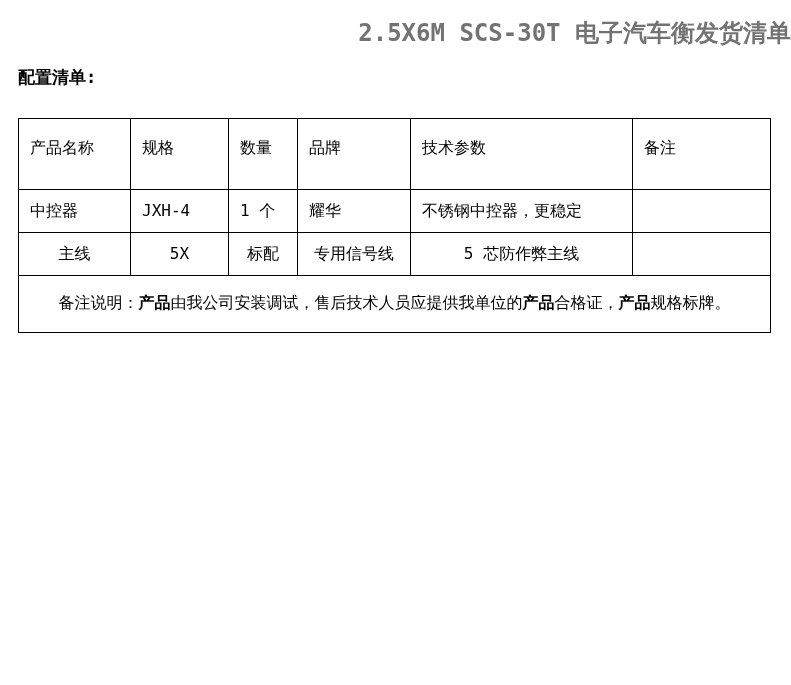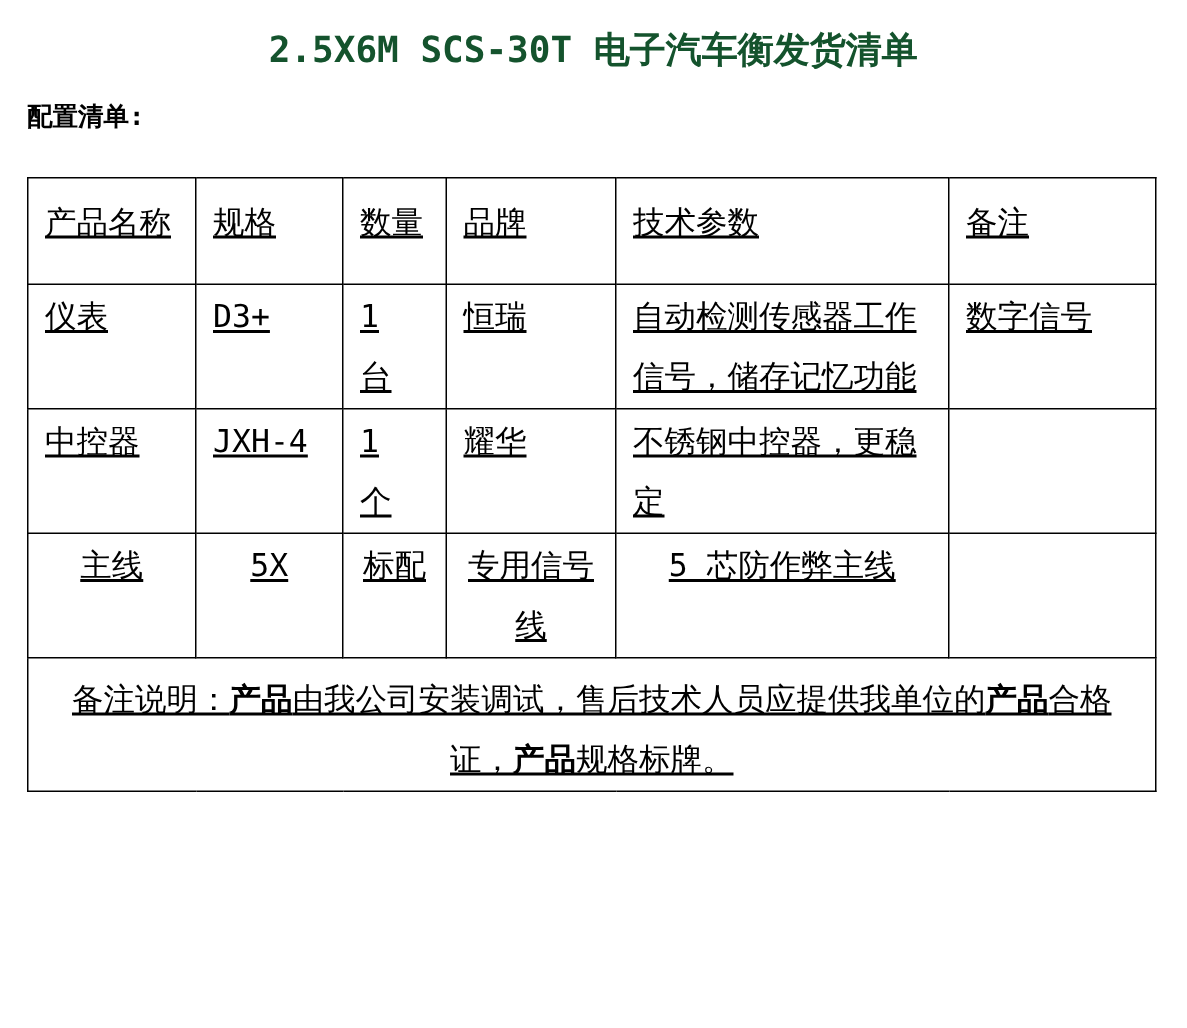--- a/index.html
+++ b/index.html
@@ -5,42 +5,41 @@
   html,body{margin:0;padding:0;background:#ffffff;}
   body{
     width:791px;height:685px;
     font-family:"DejaVu Sans Mono","Liberation Mono",monospace;
     color:#000;
     -webkit-font-smoothing:antialiased;
   }
   .page{position:relative;width:791px;height:685px;overflow:hidden;}
   .title{
     margin:0;padding-top:17px;
-    text-align:center;
-    font-size:24px;font-weight:bold;color:#14532d;
+    text-align:right;
+    font-size:24px;font-weight:bold;color:#737373;
   }
   .section-label{
     margin:17px 0 0 18px;
     font-size:17px;font-weight:bold;
   }
   table.cfg{
     border-collapse:collapse;
     table-layout:fixed;
     width:752px;
     margin:29px 0 0 18px;
   }
   table.cfg td{
     border:1px solid #000;
     vertical-align:top;
-    font-size:21px;
+    font-size:16px;
     line-height:40px;
     padding:1px 11px;
     overflow:hidden;
     word-break:break-word;
-    text-decoration:underline;
   }
   tr.r-head td{height:60px;padding-top:9px;}
   tr.r0 td{height:118px;}
   tr.r1 td{height:73px;}
   tr.r2 td{height:78px;}
   tr.r3 td{height:38px;}
   tr.r4 td{height:37px;}
   tr.r5 td{height:36px;text-align:center;}
   tr.r-foot td{height:48px;padding-top:7px;text-align:center;}
   .param-line{line-height:40px;}
@@ -70,28 +69,20 @@
       <td>产品名称</td>
       <td>规格</td>
       <td>数量</td>
       <td>品牌</td>
       <td>技术参数</td>
       <td>备注</td>
     </tr>
 
 
 
-    <tr class="r2">
-      <td>仪表</td>
-      <td>D3+</td>
-      <td>1 台</td>
-      <td>恒瑞</td>
-      <td>自动检测传感器工作信号，储存记忆功能</td>
-      <td>数字信号</td>
-    </tr>
 
     <tr class="r3">
       <td>中控器</td>
       <td>JXH-4</td>
       <td>1 个</td>
       <td>耀华</td>
       <td>不锈钢中控器，更稳定</td>
       <td></td>
     </tr>
 

